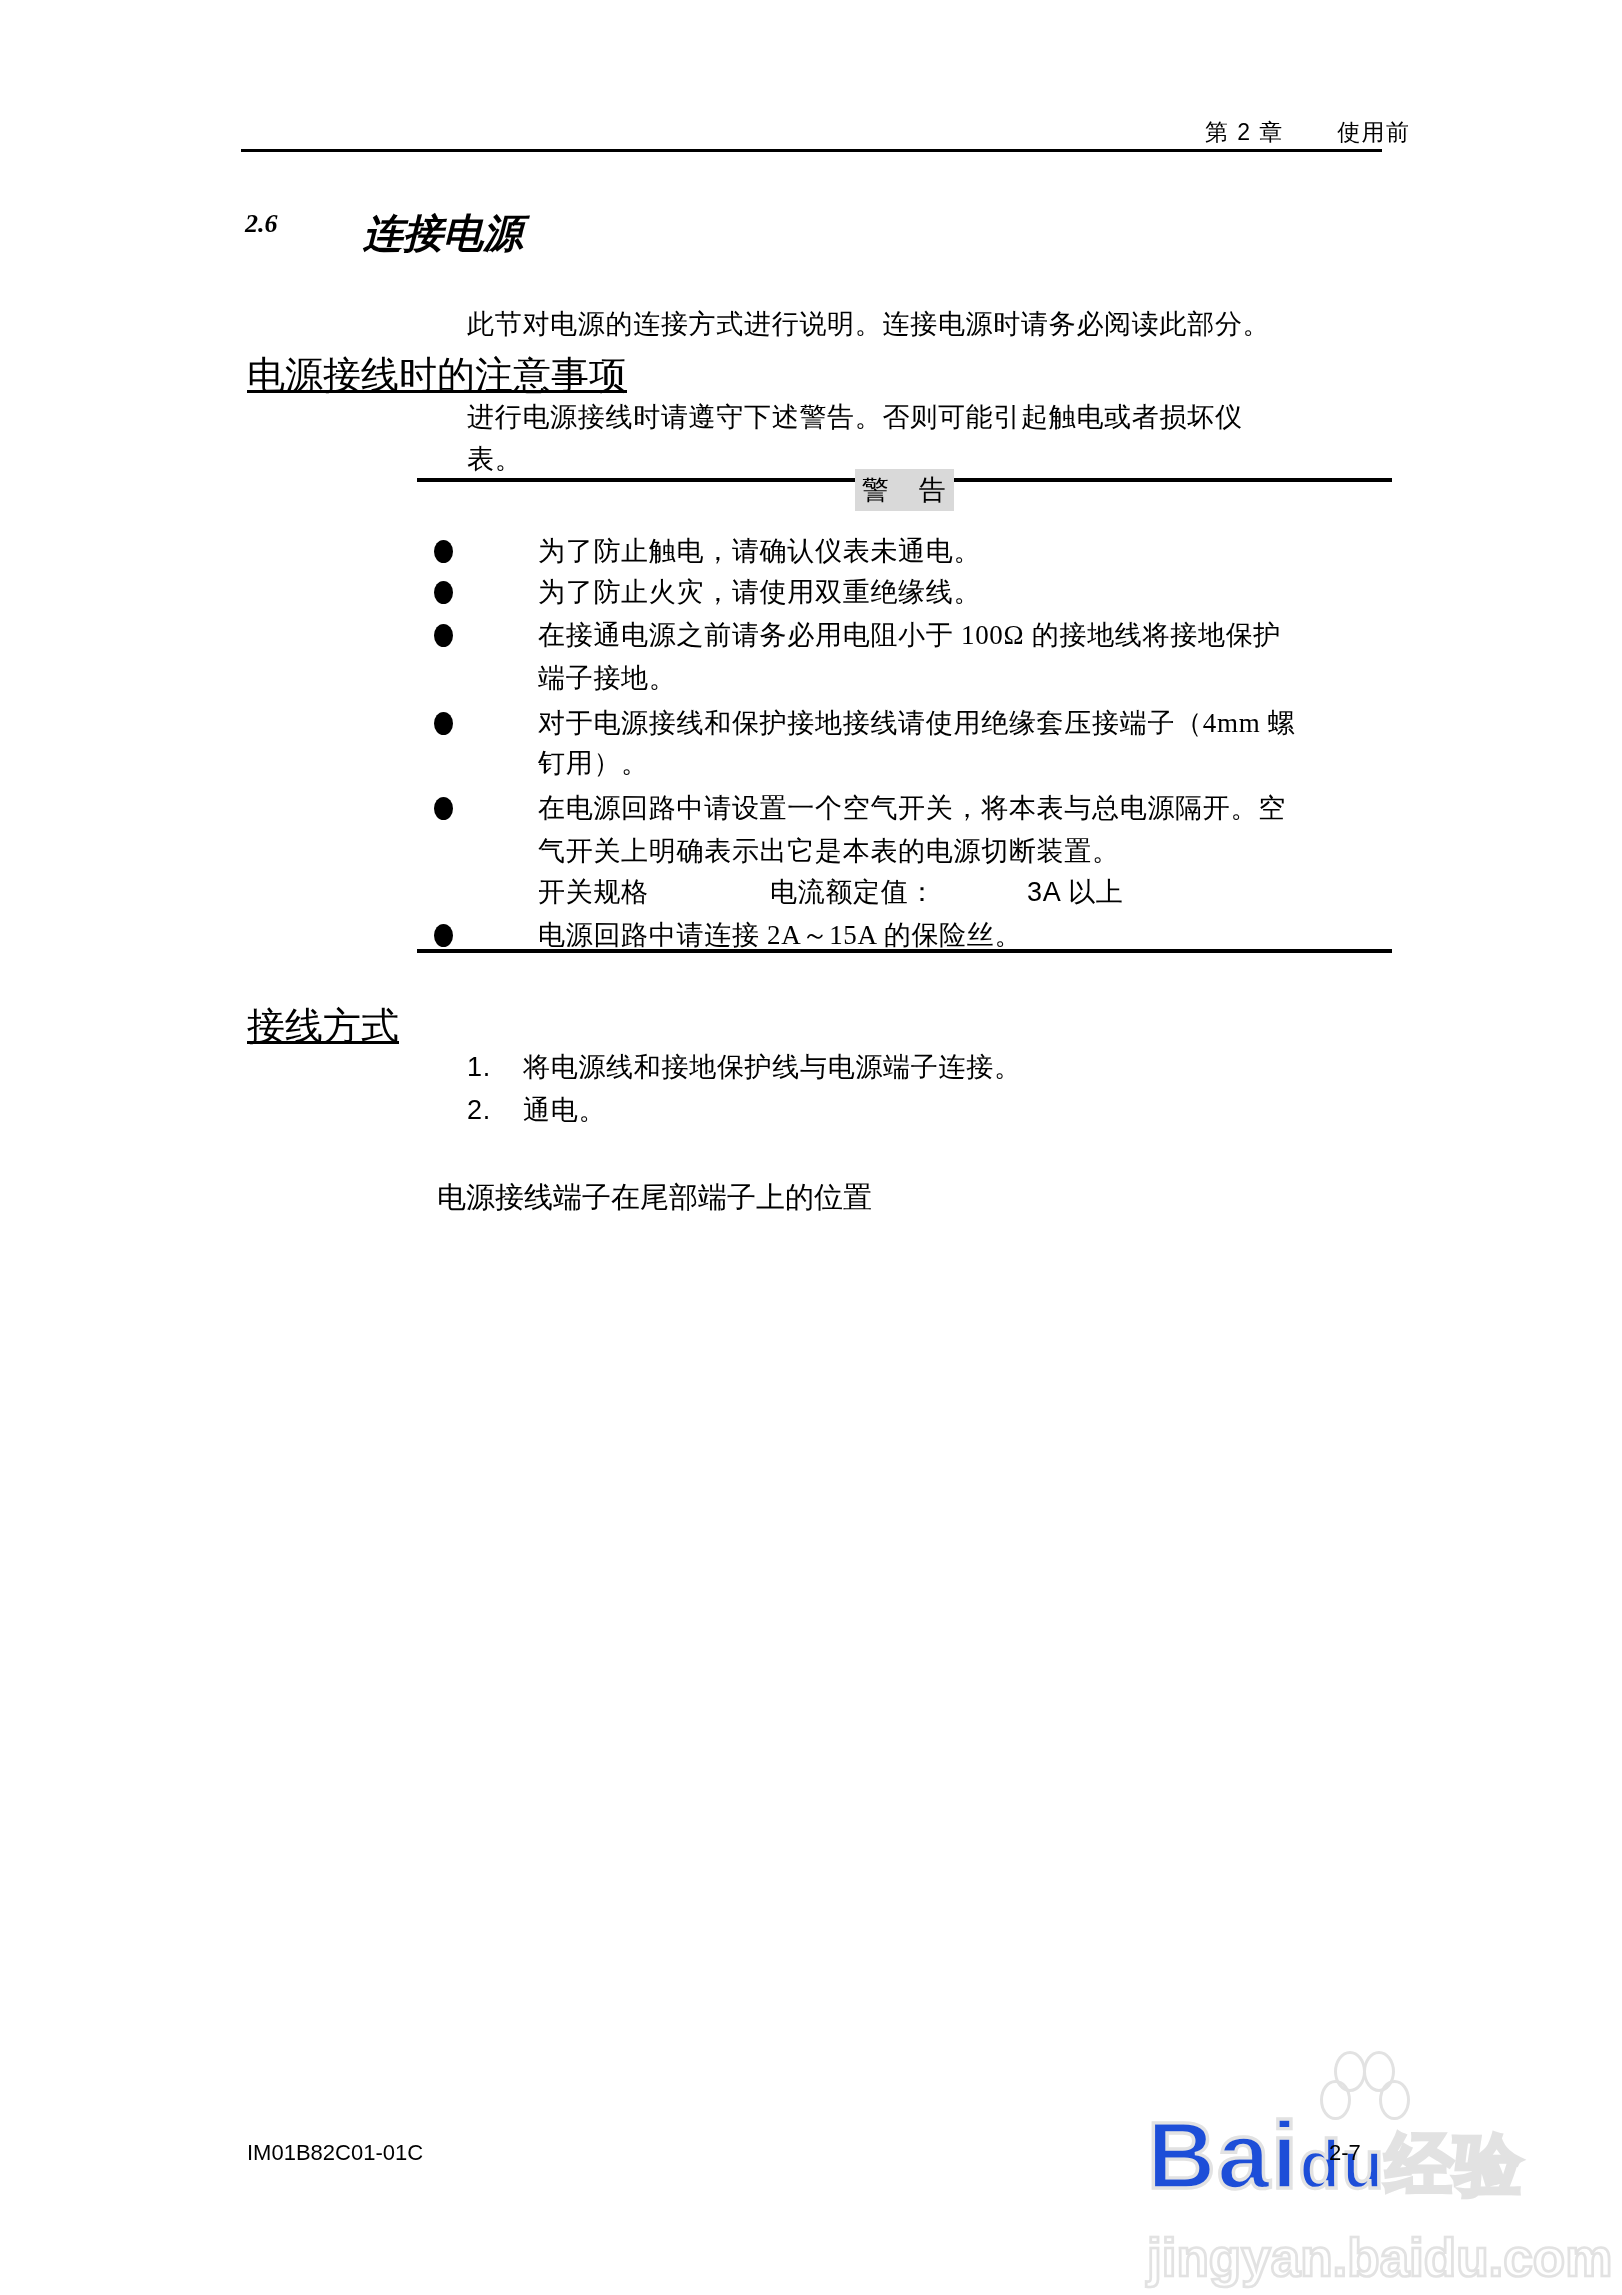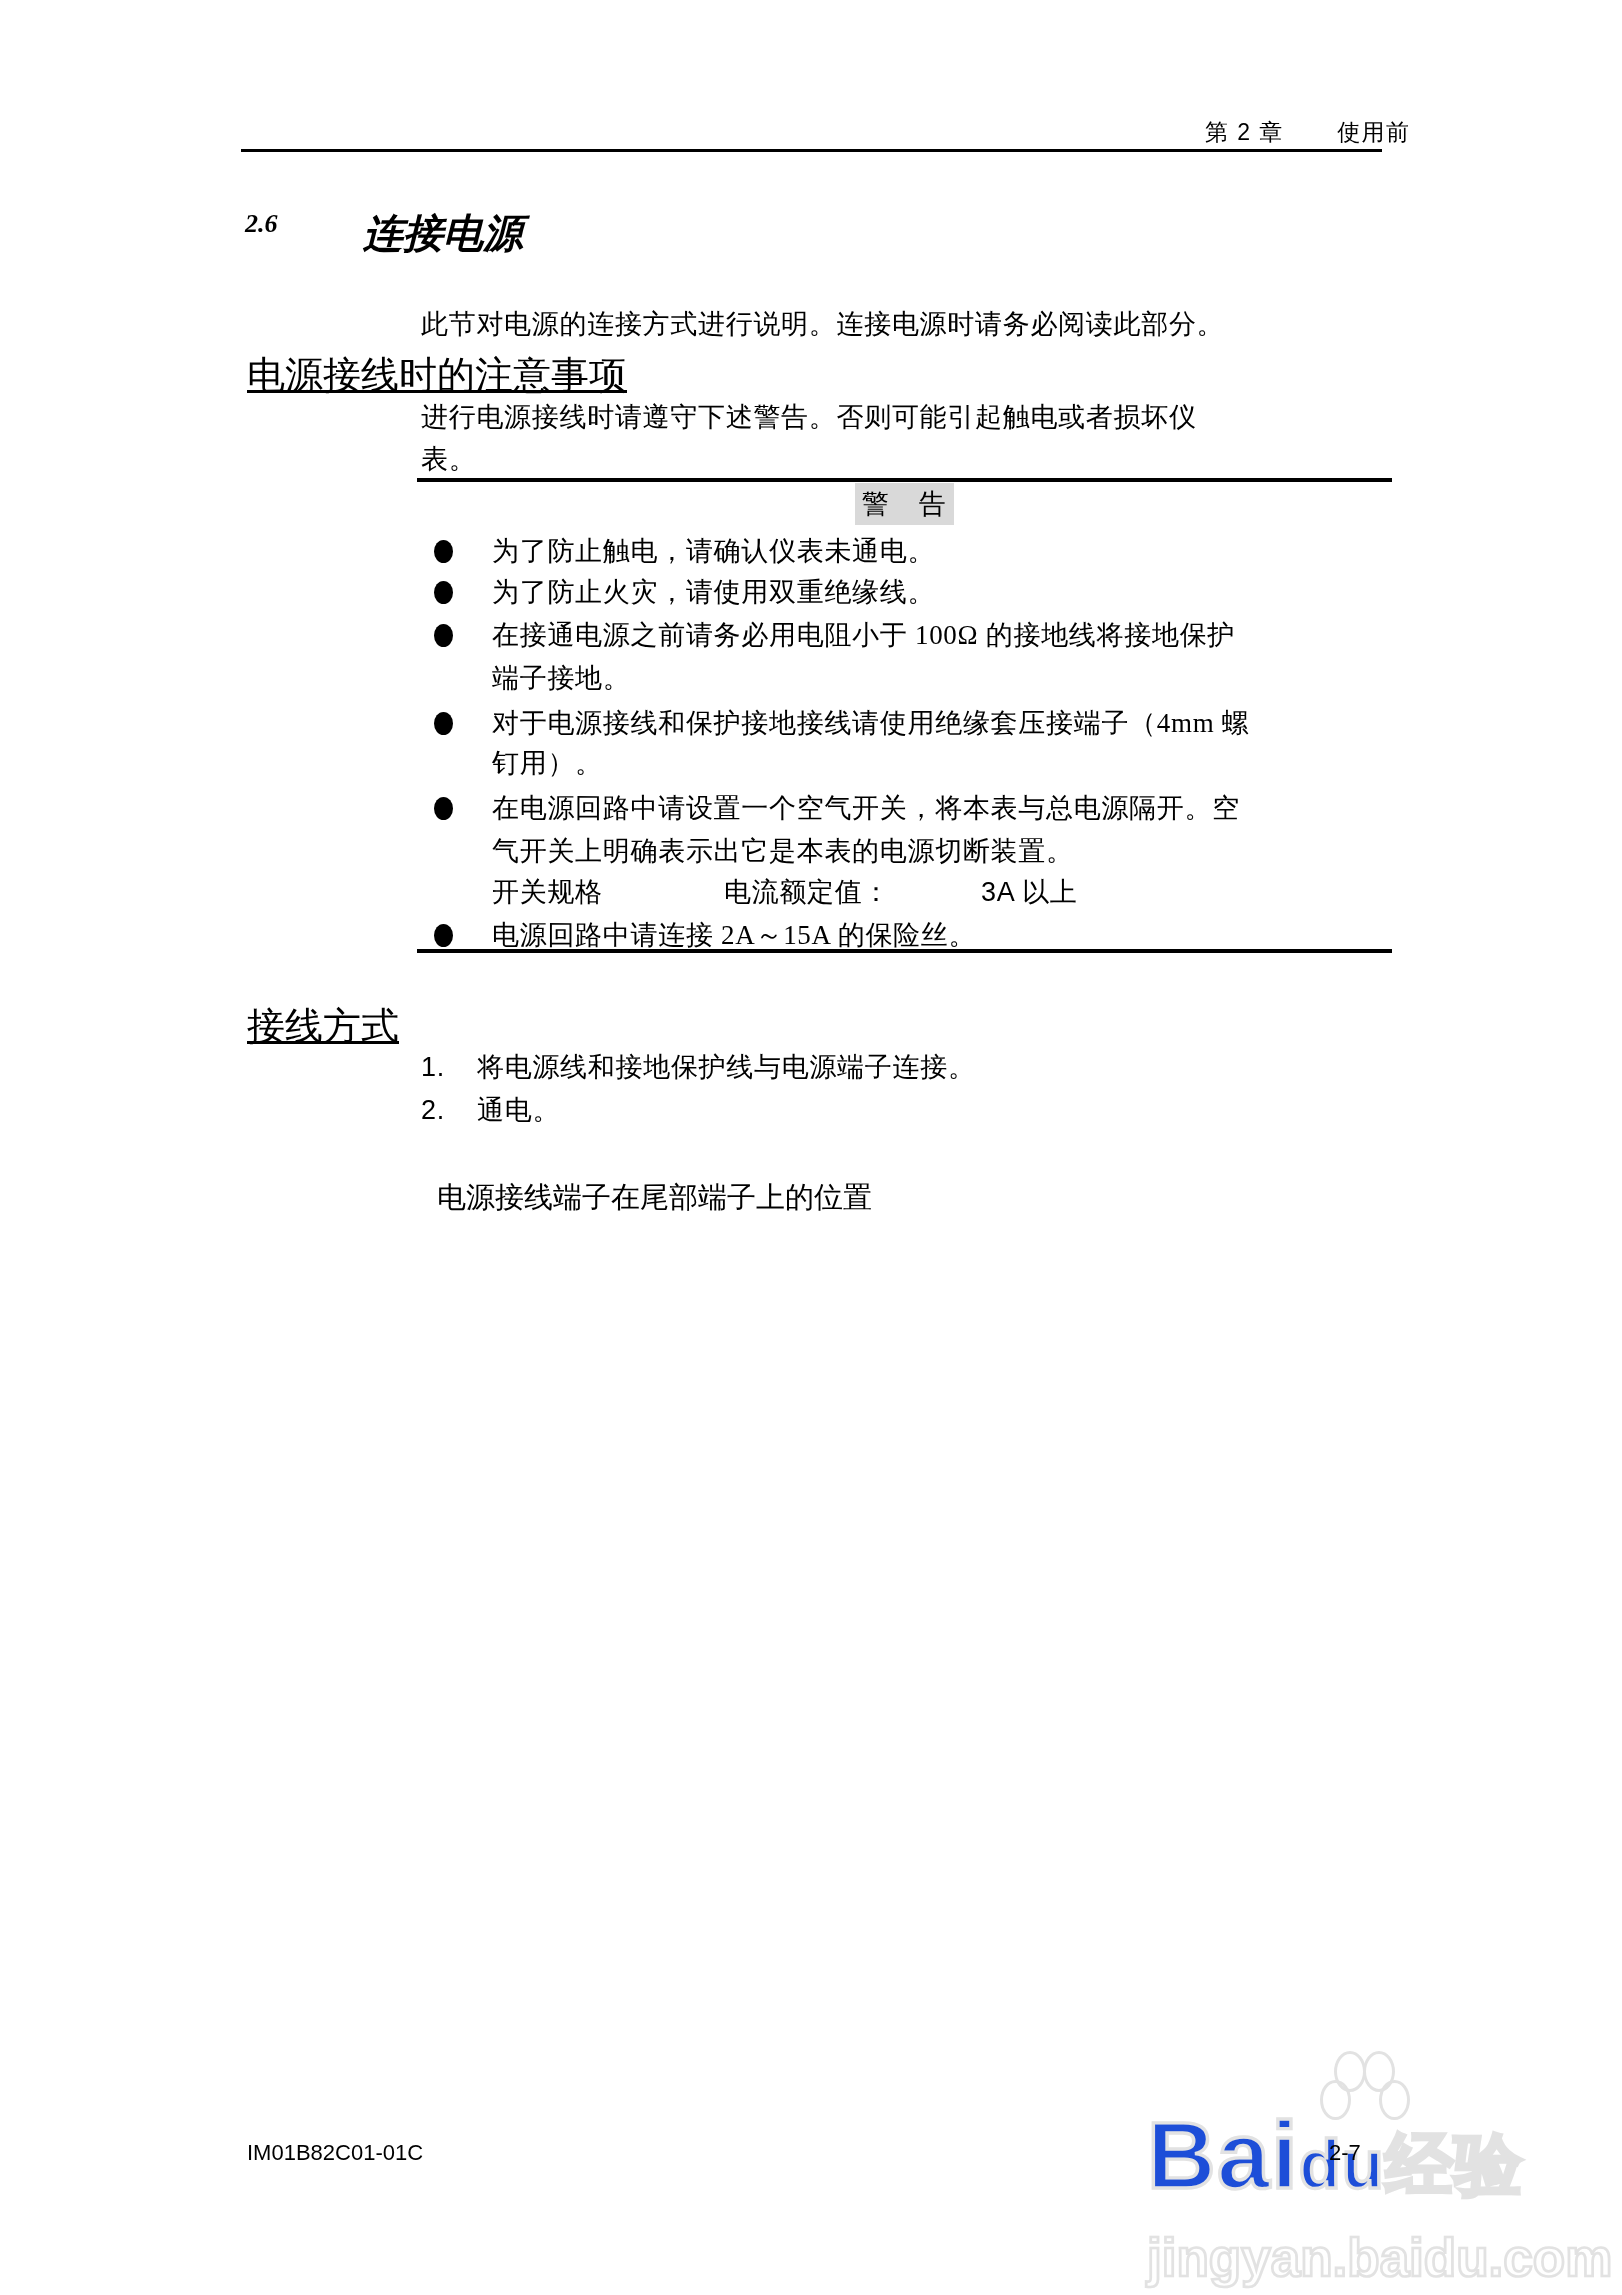--- a/index.html
+++ b/index.html
@@ -5,21 +5,21 @@
   html, body { margin: 0; padding: 0; background: #ffffff; }
   body { width: 1623px; height: 2295px; position: relative; overflow: hidden; color: #000; }
   .abs { position: absolute; white-space: nowrap; }
   .sans { font-family: "Liberation Sans", "DejaVu Sans", sans-serif; }
   .serif { font-family: "Liberation Serif", "DejaVu Serif", serif; }
   .rule { position: absolute; background: #000; }
 
   .header-text { font-size: 23px; letter-spacing: 1.4px; }
   .section-num { font-size: 26px; font-weight: bold; font-style: italic; }
   .section-title { font-size: 40px; font-style: italic; font-weight: bold; }
-  .body-text { font-size: 27px; line-height: 1; letter-spacing: 0.7px; }
+  .body-text { font-size: 27px; line-height: 1; letter-spacing: 0.7px; margin-left: 46px; }
   .subhead { font-size: 38px; line-height: 1; text-decoration: underline; }
   .warn-label { background: #d9d9d9; font-size: 27px; padding: 5.5px 6.8px; letter-spacing: 30px; text-indent: 0; }
   .bullet { position: absolute; width: 19px; height: 23px; border-radius: 50%; background: #000; }
   .sub-bold { font-size: 29px; }
   .footer-text { font-size: 22px; }
   .wm-logo { font-size: 95px; font-weight: bold; color: #1d4ed8;
              -webkit-text-stroke: 3.4px #e2e2e2; letter-spacing: 1.4px; }
   .wm-url { font-size: 53px; font-weight: bold; color: #ffffff; -webkit-text-stroke: 2.7px #e2e2e2; }
   .paw { position: absolute; border: 3.4px solid #e2e2e2; border-radius: 50%; background: transparent; }
 </style>
@@ -36,21 +36,21 @@
 <div class="abs serif section-num" style="left:245px; top:209px;">2.6</div>
 <div class="abs serif section-title" style="left:363px; top:206px;">连接电源</div>
 
 <div class="abs serif body-text" style="left:421px; top:311px;">此节对电源的连接方式进行说明。连接电源时请务必阅读此部分。</div>
 
 <div class="abs sans subhead" style="left:247px; top:356px;">电源接线时的注意事项</div>
 <div class="abs serif body-text" style="left:421px; top:404px;">进行电源接线时请遵守下述警告。否则可能引起触电或者损坏仪</div>
 <div class="abs serif body-text" style="left:421px; top:446px;">表。</div>
 
 <div class="rule" style="left:417px; top:478px; width:975px; height:4.1px;"></div>
-<div class="abs sans warn-label" style="left:855px; top:483px; width:85px; height:31px; line-height:31px;">警告</div>
+<div class="abs sans warn-label" style="left:855px; top:469px; width:85px; height:31px; line-height:31px;">警告</div>
 
 <div>
 
   <div class="bullet" style="left:434px; top:540px;"></div>
   <div class="abs serif body-text" style="left:492px; top:538px;">为了防止触电，请确认仪表未通电。</div>
 
   <div class="bullet" style="left:434px; top:581px;"></div>
   <div class="abs serif body-text" style="left:492px; top:579px;">为了防止火灾，请使用双重绝缘线。</div>
 
   <div class="bullet" style="left:434px; top:624px;"></div>

